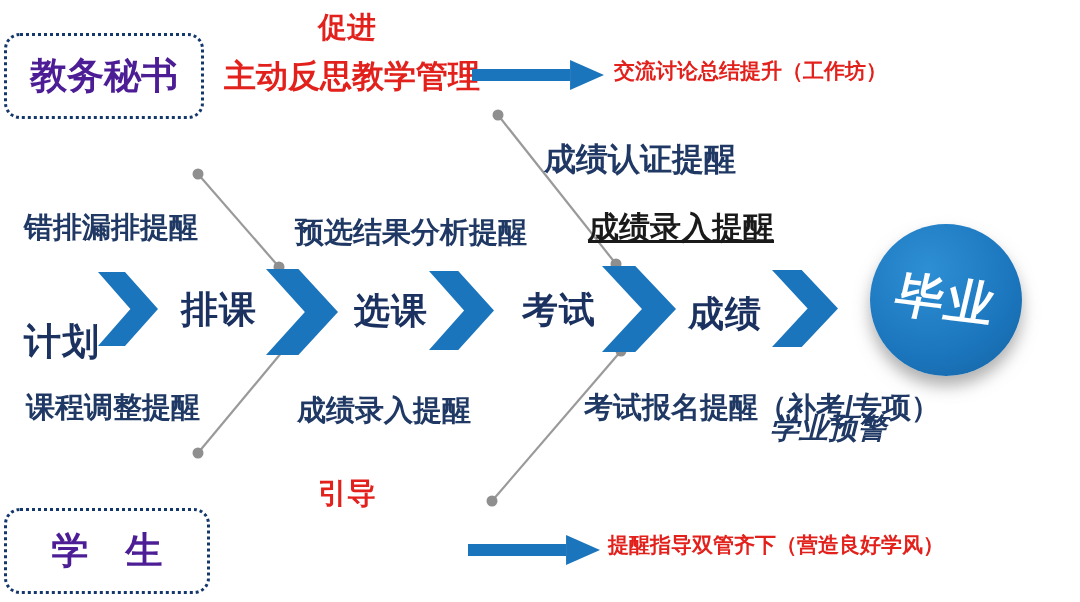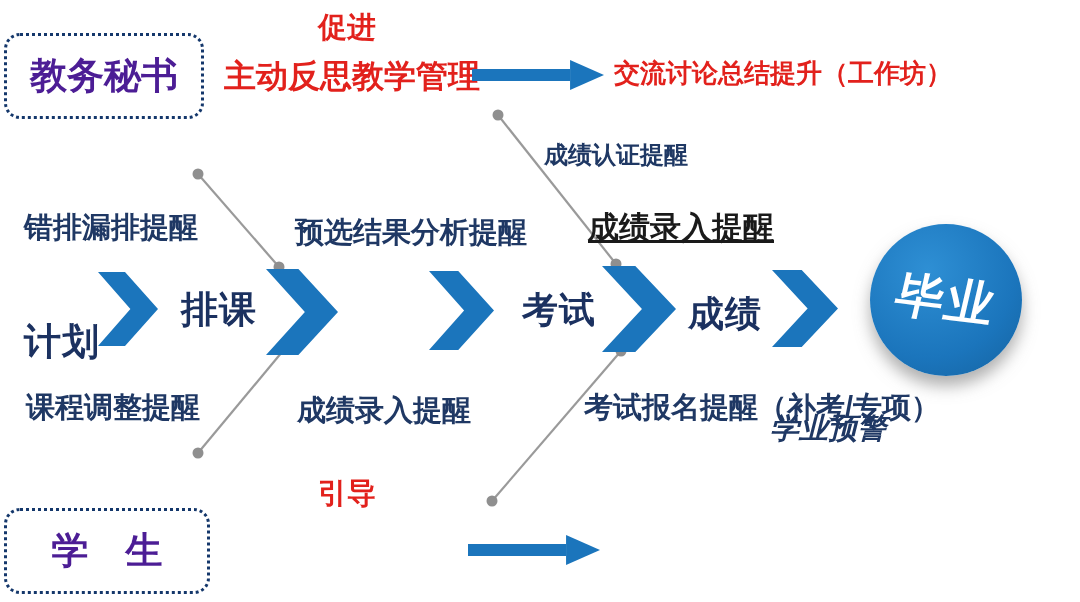--- a/index.html
+++ b/index.html
@@ -6,21 +6,21 @@
   #canvas{
     position:relative;width:1080px;height:602px;background:#ffffff;
     overflow:hidden;font-family:"Liberation Sans","DejaVu Sans",sans-serif;
   }
   .abs{position:absolute;white-space:nowrap;font-weight:bold;line-height:1;}
   .red{color:#e2211c;}
   .navy{color:#1f3864;}
   .blk{color:#1a1a1a;text-decoration:underline;}
   .tag{font-size:29px;}
   .action{font-size:32px;}
-  .result{font-size:26px;}
+  .result{font-size:21px;}
   .rem{font-size:29px;}
   .step{color:#1b3160;font-size:37px;letter-spacing:1px;}
   .actor-box{
     position:absolute;border:3px dotted #14376b;border-radius:16px;
     display:flex;align-items:center;justify-content:center;
     color:#4c1d95;font-weight:bold;font-size:37px;background:#fff;
   }
   .chev{position:absolute;}
   .chev svg{display:block;width:100%;height:100%;}
   .flow-arrow{position:absolute;}
@@ -67,37 +67,38 @@
   <span class="abs red tag" style="left:318px;top:13px;">促进</span>
   <span class="abs red action" style="left:224px;top:60px;">主动反思教学管理</span>
   <div class="flow-arrow" style="left:472px;top:59px;width:132px;height:32px;">
     <svg viewBox="0 0 140 32" preserveAspectRatio="none">
       <rect x="0" y="10" width="104" height="12" fill="#1b75bc"></rect>
       <polygon points="104,1 140,16 104,31" fill="#1b75bc"></polygon>
     </svg>
   </div>
   <span class="abs red result" style="left:614px;top:60px;">交流讨论总结提升（工作坊）</span>
 
-  <span class="abs navy rem" style="left:544px;top:143px;font-size:24px;">成绩认证提醒</span>
+  <span class="abs navy rem" style="left:544px;top:143px;font-size:32px;">成绩认证提醒</span>
   <span class="abs blk rem" style="left:588px;top:212px;font-size:31px;">成绩录入提醒</span>
   <span class="abs navy rem" style="left:24px;top:213px;">错排漏排提醒</span>
   <span class="abs navy rem" style="left:295px;top:218px;">预选结果分析提醒</span>
 
   <span class="abs step" style="left:24px;top:295px;margin-top:28px;">计划</span>
   <div class="chev" style="left:98px;top:272px;width:60px;height:74px;">
     <svg viewBox="0 0 100 100" preserveAspectRatio="none">
         <polygon points="0,0 45,0 100,50 45,100 0,100 54,50" fill="#1b75bc"></polygon>
       </svg>
   </div>
   <span class="abs step" style="left:181px;top:291px;">排课</span>
   <div class="chev" style="left:266px;top:269px;width:72px;height:86px;">
     <svg viewBox="0 0 100 100" preserveAspectRatio="none">
         <polygon points="0,0 45,0 100,50 45,100 0,100 54,50" fill="#1b75bc"></polygon>
       </svg>
   </div>
+  <span class="abs step" style="left:354px;top:293px;font-size:36px;">选课</span>
   <div class="chev" style="left:429px;top:271px;width:65px;height:79px;">
     <svg viewBox="0 0 100 100" preserveAspectRatio="none">
         <polygon points="0,0 45,0 100,50 45,100 0,100 54,50" fill="#1b75bc"></polygon>
       </svg>
   </div>
   <span class="abs step" style="left:522px;top:292px;font-size:36px;">考试</span>
   <div class="chev" style="left:602px;top:266px;width:74px;height:86px;">
     <svg viewBox="0 0 100 100" preserveAspectRatio="none">
         <polygon points="0,0 45,0 100,50 45,100 0,100 54,50" fill="#1b75bc"></polygon>
       </svg>
@@ -120,14 +121,15 @@
   <span class="abs red tag" style="left:318px;top:479px;">引导</span>
   <div class="actor-box" style="left:4px;top:508px;width:200px;height:80px;">
     <span>学　生</span>
   </div>
   <div class="flow-arrow" style="left:468px;top:534px;width:132px;height:32px;">
     <svg viewBox="0 0 140 32" preserveAspectRatio="none">
       <rect x="0" y="10" width="104" height="12" fill="#1b75bc"></rect>
       <polygon points="104,1 140,16 104,31" fill="#1b75bc"></polygon>
     </svg>
   </div>
+  <span class="abs red result" style="left:608px;top:534px;">提醒指导双管齐下（营造良好学风）</span>
 
 </div>
 
 </body></html>

